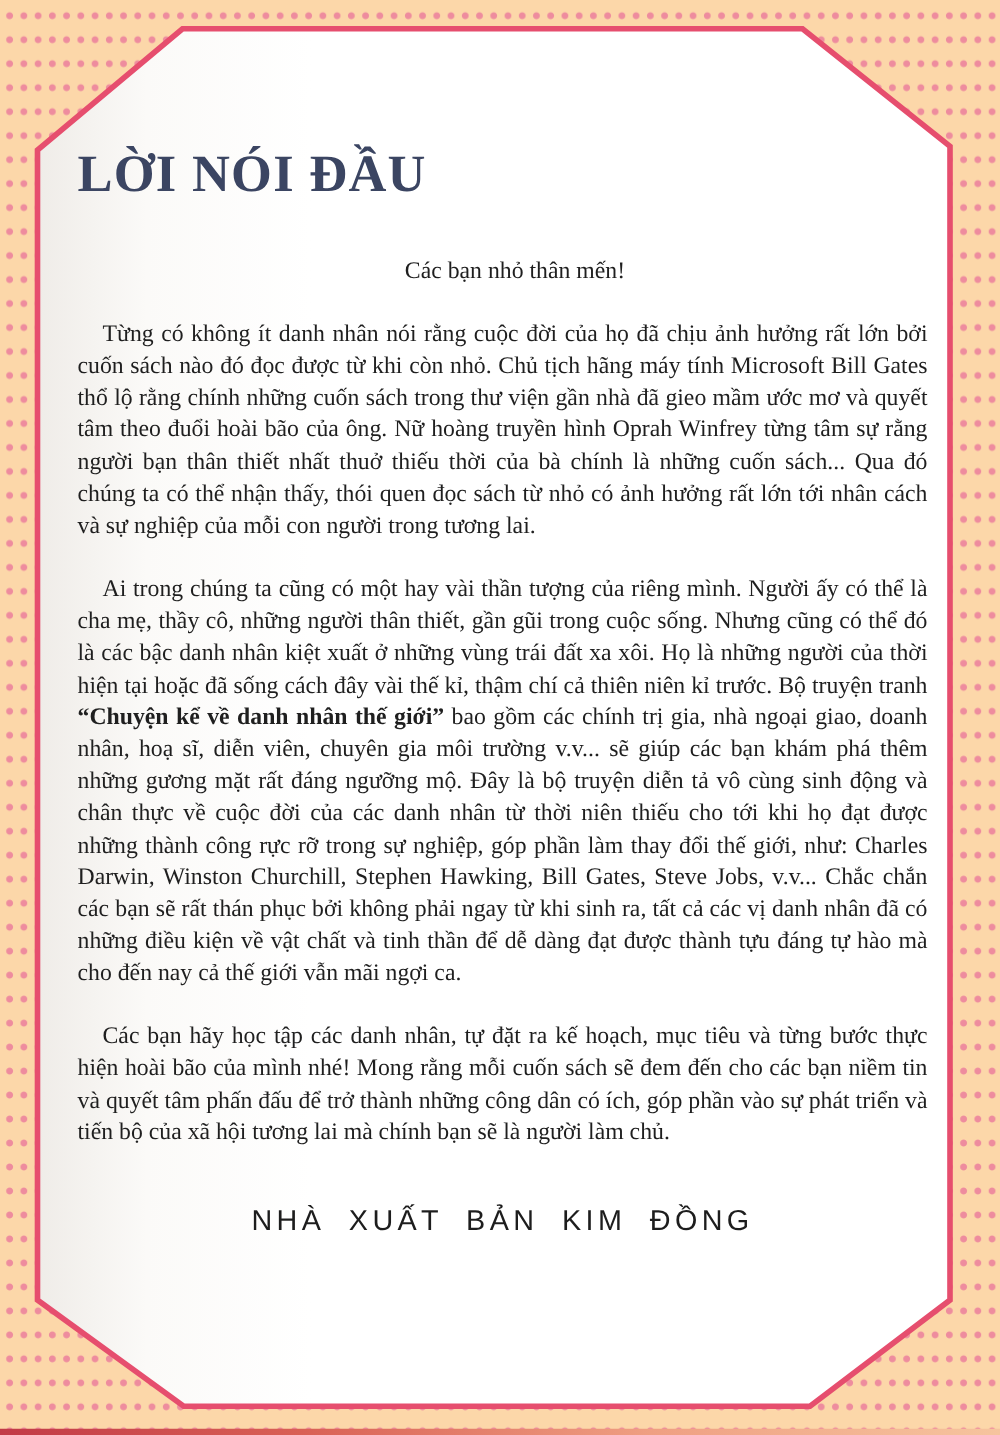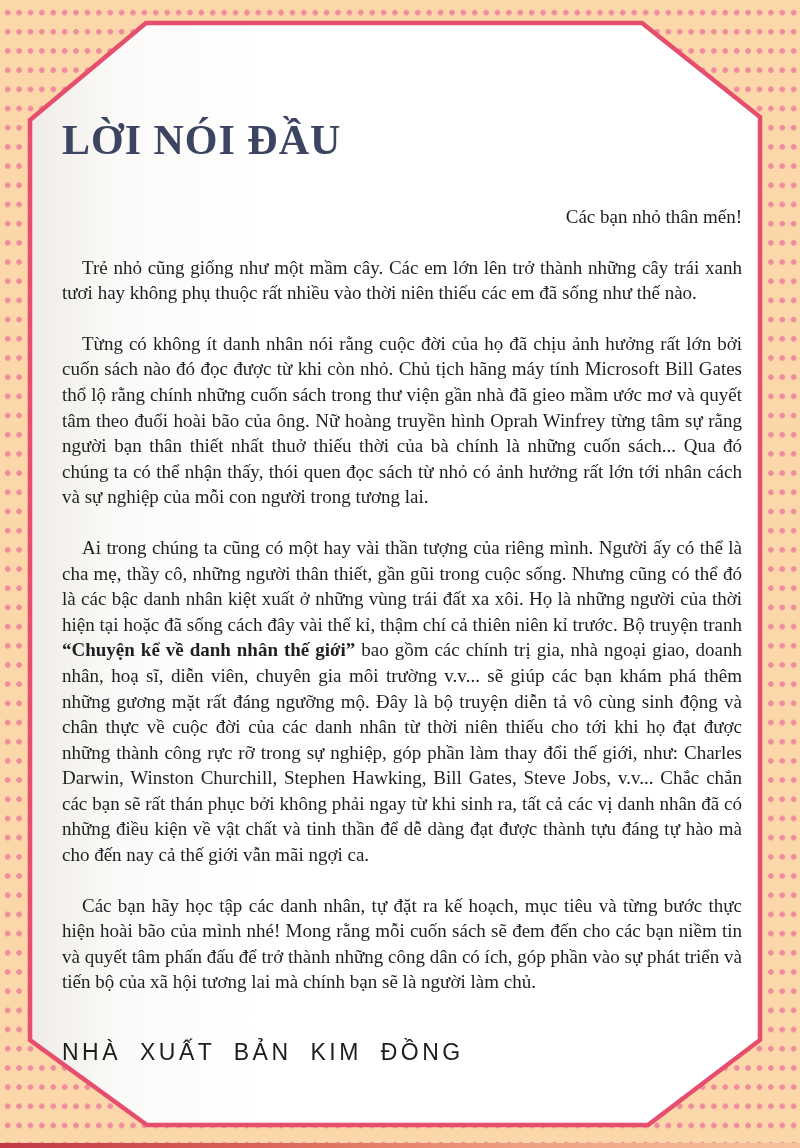--- a/index.html
+++ b/index.html
@@ -44,30 +44,31 @@
 
   .content p {
     font-size: 19px;
     line-height: 25.6px;
     text-align: justify;
     text-indent: 20px;
     margin: 0 0 25px 0;
   }
 
   .content p.greeting {
-    text-align: right;
+    text-align: center;
   }
 
   .series-title {
     font-weight: 700;
     margin-top: 13px;
   }
 
   .publisher {
     margin-top: 44px;
+    text-align: center;
     font-family: "Liberation Sans", sans-serif;
     font-size: 23px;
     letter-spacing: 3.5px;
     word-spacing: 9px;
     color: #1d1d1d;
   }
 
   .bottom-edge {
     position: absolute;
     left: 0;
@@ -93,21 +94,20 @@
     </defs>
     <polygon points="146,23 642,23 760,117 760,1040 648,1125 147,1125 30,1040 30,120" fill="url(#panelGrad)" stroke="#e64e6e" stroke-width="4.5" stroke-linejoin="miter"></polygon>
   </svg>
 
   <div class="content">
 
     <h1 class="page-title">LỜI NÓI ĐẦU</h1>
 
     <p class="greeting">Các bạn nhỏ thân mến!</p>
 
-    <p>Trẻ nhỏ cũng giống như một mầm cây. Các em lớn lên trở thành những cây trái xanh tươi hay không phụ thuộc rất nhiều vào thời niên thiếu các em đã sống như thế nào.</p>
 
     <p>Từng có không ít danh nhân nói rằng cuộc đời của họ đã chịu ảnh hưởng rất lớn bởi cuốn sách nào đó đọc được từ khi còn nhỏ. Chủ tịch hãng máy tính Microsoft Bill Gates thổ lộ rằng chính những cuốn sách trong thư viện gần nhà đã gieo mầm ước mơ và quyết tâm theo đuổi hoài bão của ông. Nữ hoàng truyền hình Oprah Winfrey từng tâm sự rằng người bạn thân thiết nhất thuở thiếu thời của bà chính là những cuốn sách... Qua đó chúng ta có thể nhận thấy, thói quen đọc sách từ nhỏ có ảnh hưởng rất lớn tới nhân cách và sự nghiệp của mỗi con người trong tương lai.</p>
 
     <p><span>Ai trong chúng ta cũng có một hay vài thần tượng của riêng mình. Người ấy có thể là cha mẹ, thầy cô, những người thân thiết, gần gũi trong cuộc sống. Nhưng cũng có thể đó là các bậc danh nhân kiệt xuất ở những vùng trái đất xa xôi. Họ là những người của thời hiện tại hoặc đã sống cách đây vài thế kỉ, thậm chí cả thiên niên kỉ trước. Bộ truyện tranh </span><strong class="series-title">“Chuyện kể về danh nhân thế giới”</strong><span> bao gồm các chính trị gia, nhà ngoại giao, doanh nhân, hoạ sĩ, diễn viên, chuyên gia môi trường v.v... sẽ giúp các bạn khám phá thêm những gương mặt rất đáng ngưỡng mộ. Đây là bộ truyện diễn tả vô cùng sinh động và chân thực về cuộc đời của các danh nhân từ thời niên thiếu cho tới khi họ đạt được những thành công rực rỡ trong sự nghiệp, góp phần làm thay đổi thế giới, như: Charles Darwin, Winston Churchill, Stephen Hawking, Bill Gates, Steve Jobs, v.v... Chắc chắn các bạn sẽ rất thán phục bởi không phải ngay từ khi sinh ra, tất cả các vị danh nhân đã có những điều kiện về vật chất và tinh thần để dễ dàng đạt được thành tựu đáng tự hào mà cho đến nay cả thế giới vẫn mãi ngợi ca.</span></p>
 
     <p>Các bạn hãy học tập các danh nhân, tự đặt ra kế hoạch, mục tiêu và từng bước thực hiện hoài bão của mình nhé! Mong rằng mỗi cuốn sách sẽ đem đến cho các bạn niềm tin và quyết tâm phấn đấu để trở thành những công dân có ích, góp phần vào sự phát triển và tiến bộ của xã hội tương lai mà chính bạn sẽ là người làm chủ.</p>
 
     <div class="publisher">NHÀ XUẤT BẢN KIM ĐỒNG</div>
 
   </div>

